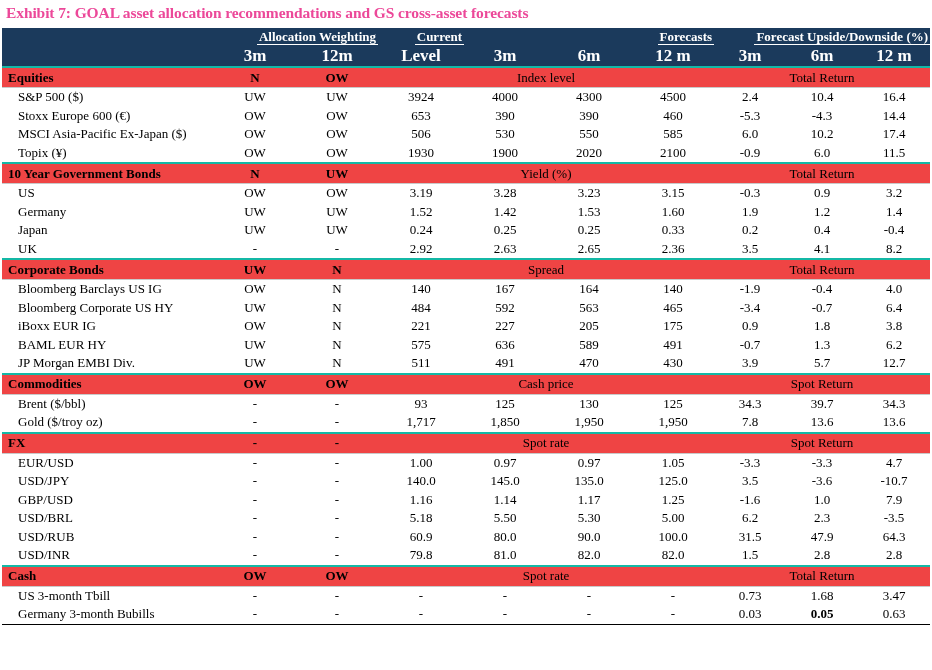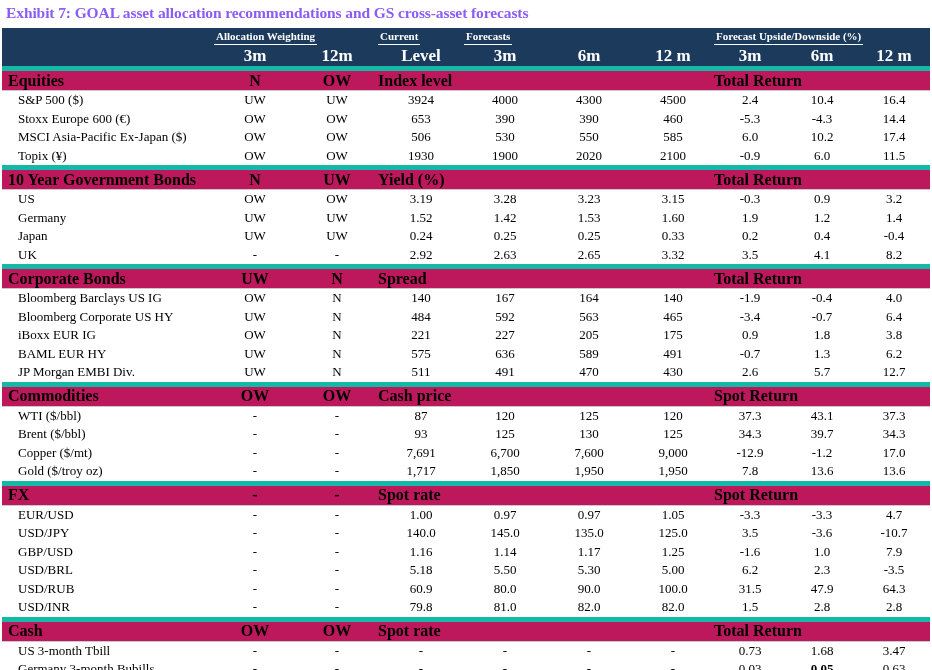--- a/index.html
+++ b/index.html
@@ -18,42 +18,42 @@
     width: 932px;
     height: 670px;
     position: relative;
     box-sizing: border-box;
     padding: 0;
   }
   .title {
     font-family: "Liberation Serif", serif;
     font-size: 15.5px;
     font-weight: bold;
-    color: #8b5cf6;
+    color: #ec4899;
     padding: 4px 0 6px 6px;
     letter-spacing: -0.1px;
   }
   table.grid {
     border-collapse: collapse;
     table-layout: fixed;
     width: 928px;
     margin-left: 2px;
     font-size: 13px;
   }
   table.grid td, table.grid th {
     padding: 0;
     margin: 0;
   }
   
   .hdr-row td {
     background: #1b3a5c;
     color: #ffffff;
     font-weight: bold;
-    text-align: left;
-    font-size: 11px;
+    text-align: right;
+    font-size: 13px;
     height: 18px;
     vertical-align: middle;
   }
   .hdr-row td.blank {
     background: #1b3a5c;
   }
   .hdr-underline {
     display: inline-block;
     border-bottom: 1px solid #ffffff;
     padding: 0 2px 1px 2px;
@@ -63,38 +63,38 @@
     background: #1b3a5c;
     color: #ffffff;
     font-weight: bold;
     text-align: center;
     font-size: 17px;
     height: 17px;
     vertical-align: middle;
   }
   
   .sect td {
-    background: #be185d;
+    background: #ef4444;
     font-weight: bold;
-    font-size: 16px;
+    font-size: 13px;
     height: 19px;
     vertical-align: middle;
-    border-top: 5px solid #14b8a6;
+    border-top: 2px solid #14b8a6;
     border-bottom: 1px solid #c9c9c9;
   }
   .sect td.lbl {
     text-align: left;
     padding-left: 6px;
   }
   .sect td.c {
     text-align: center;
   }
   .sect td.span-center {
-    text-align: left;
-    font-weight: bold;
+    text-align: center;
+    font-weight: normal;
   }
   
   .data td {
     font-size: 13px;
     height: 18.5px;
     vertical-align: middle;
     background: #ffffff;
   }
   .data td.lbl {
     text-align: left;
@@ -247,21 +247,21 @@
           <td class="c">0.4</td>
           <td class="c">-0.4</td>
         </tr>
         <tr class="data">
           <td class="lbl">UK</td>
           <td class="c">-</td>
           <td class="c">-</td>
           <td class="c">2.92</td>
           <td class="c">2.63</td>
           <td class="c">2.65</td>
-          <td class="c">3.32</td>
+          <td class="c">2.36</td>
           <td class="c">3.5</td>
           <td class="c">4.1</td>
           <td class="c">8.2</td>
         </tr>
         <tr class="sect">
           <td class="lbl">Corporate Bonds</td>
           <td class="c">UW</td>
           <td class="c">N</td>
           <td class="span-center" colspan="4">Spread</td>
           <td class="span-center" colspan="3">Total Return</td>
@@ -315,68 +315,44 @@
           <td class="c">6.2</td>
         </tr>
         <tr class="data">
           <td class="lbl">JP Morgan EMBI Div.</td>
           <td class="c">UW</td>
           <td class="c">N</td>
           <td class="c">511</td>
           <td class="c">491</td>
           <td class="c">470</td>
           <td class="c">430</td>
-          <td class="c">2.6</td>
+          <td class="c">3.9</td>
           <td class="c">5.7</td>
           <td class="c">12.7</td>
         </tr>
         <tr class="sect">
           <td class="lbl">Commodities</td>
           <td class="c">OW</td>
           <td class="c">OW</td>
           <td class="span-center" colspan="4">Cash price</td>
           <td class="span-center" colspan="3">Spot Return</td>
-        </tr>
-        <tr class="data">
-          <td class="lbl">WTI  ($/bbl)</td>
-          <td class="c">-</td>
-          <td class="c">-</td>
-          <td class="c">87</td>
-          <td class="c">120</td>
-          <td class="c">125</td>
-          <td class="c">120</td>
-          <td class="c">37.3</td>
-          <td class="c">43.1</td>
-          <td class="c">37.3</td>
         </tr>
         <tr class="data">
           <td class="lbl">Brent ($/bbl)</td>
           <td class="c">-</td>
           <td class="c">-</td>
           <td class="c">93</td>
           <td class="c">125</td>
           <td class="c">130</td>
           <td class="c">125</td>
           <td class="c">34.3</td>
           <td class="c">39.7</td>
           <td class="c">34.3</td>
         </tr>
         <tr class="data">
-          <td class="lbl">Copper ($/mt)</td>
-          <td class="c">-</td>
-          <td class="c">-</td>
-          <td class="c">7,691</td>
-          <td class="c">6,700</td>
-          <td class="c">7,600</td>
-          <td class="c">9,000</td>
-          <td class="c">-12.9</td>
-          <td class="c">-1.2</td>
-          <td class="c">17.0</td>
-        </tr>
-        <tr class="data">
           <td class="lbl">Gold ($/troy oz)</td>
           <td class="c">-</td>
           <td class="c">-</td>
           <td class="c">1,717</td>
           <td class="c">1,850</td>
           <td class="c">1,950</td>
           <td class="c">1,950</td>
           <td class="c">7.8</td>
           <td class="c">13.6</td>
           <td class="c">13.6</td>

